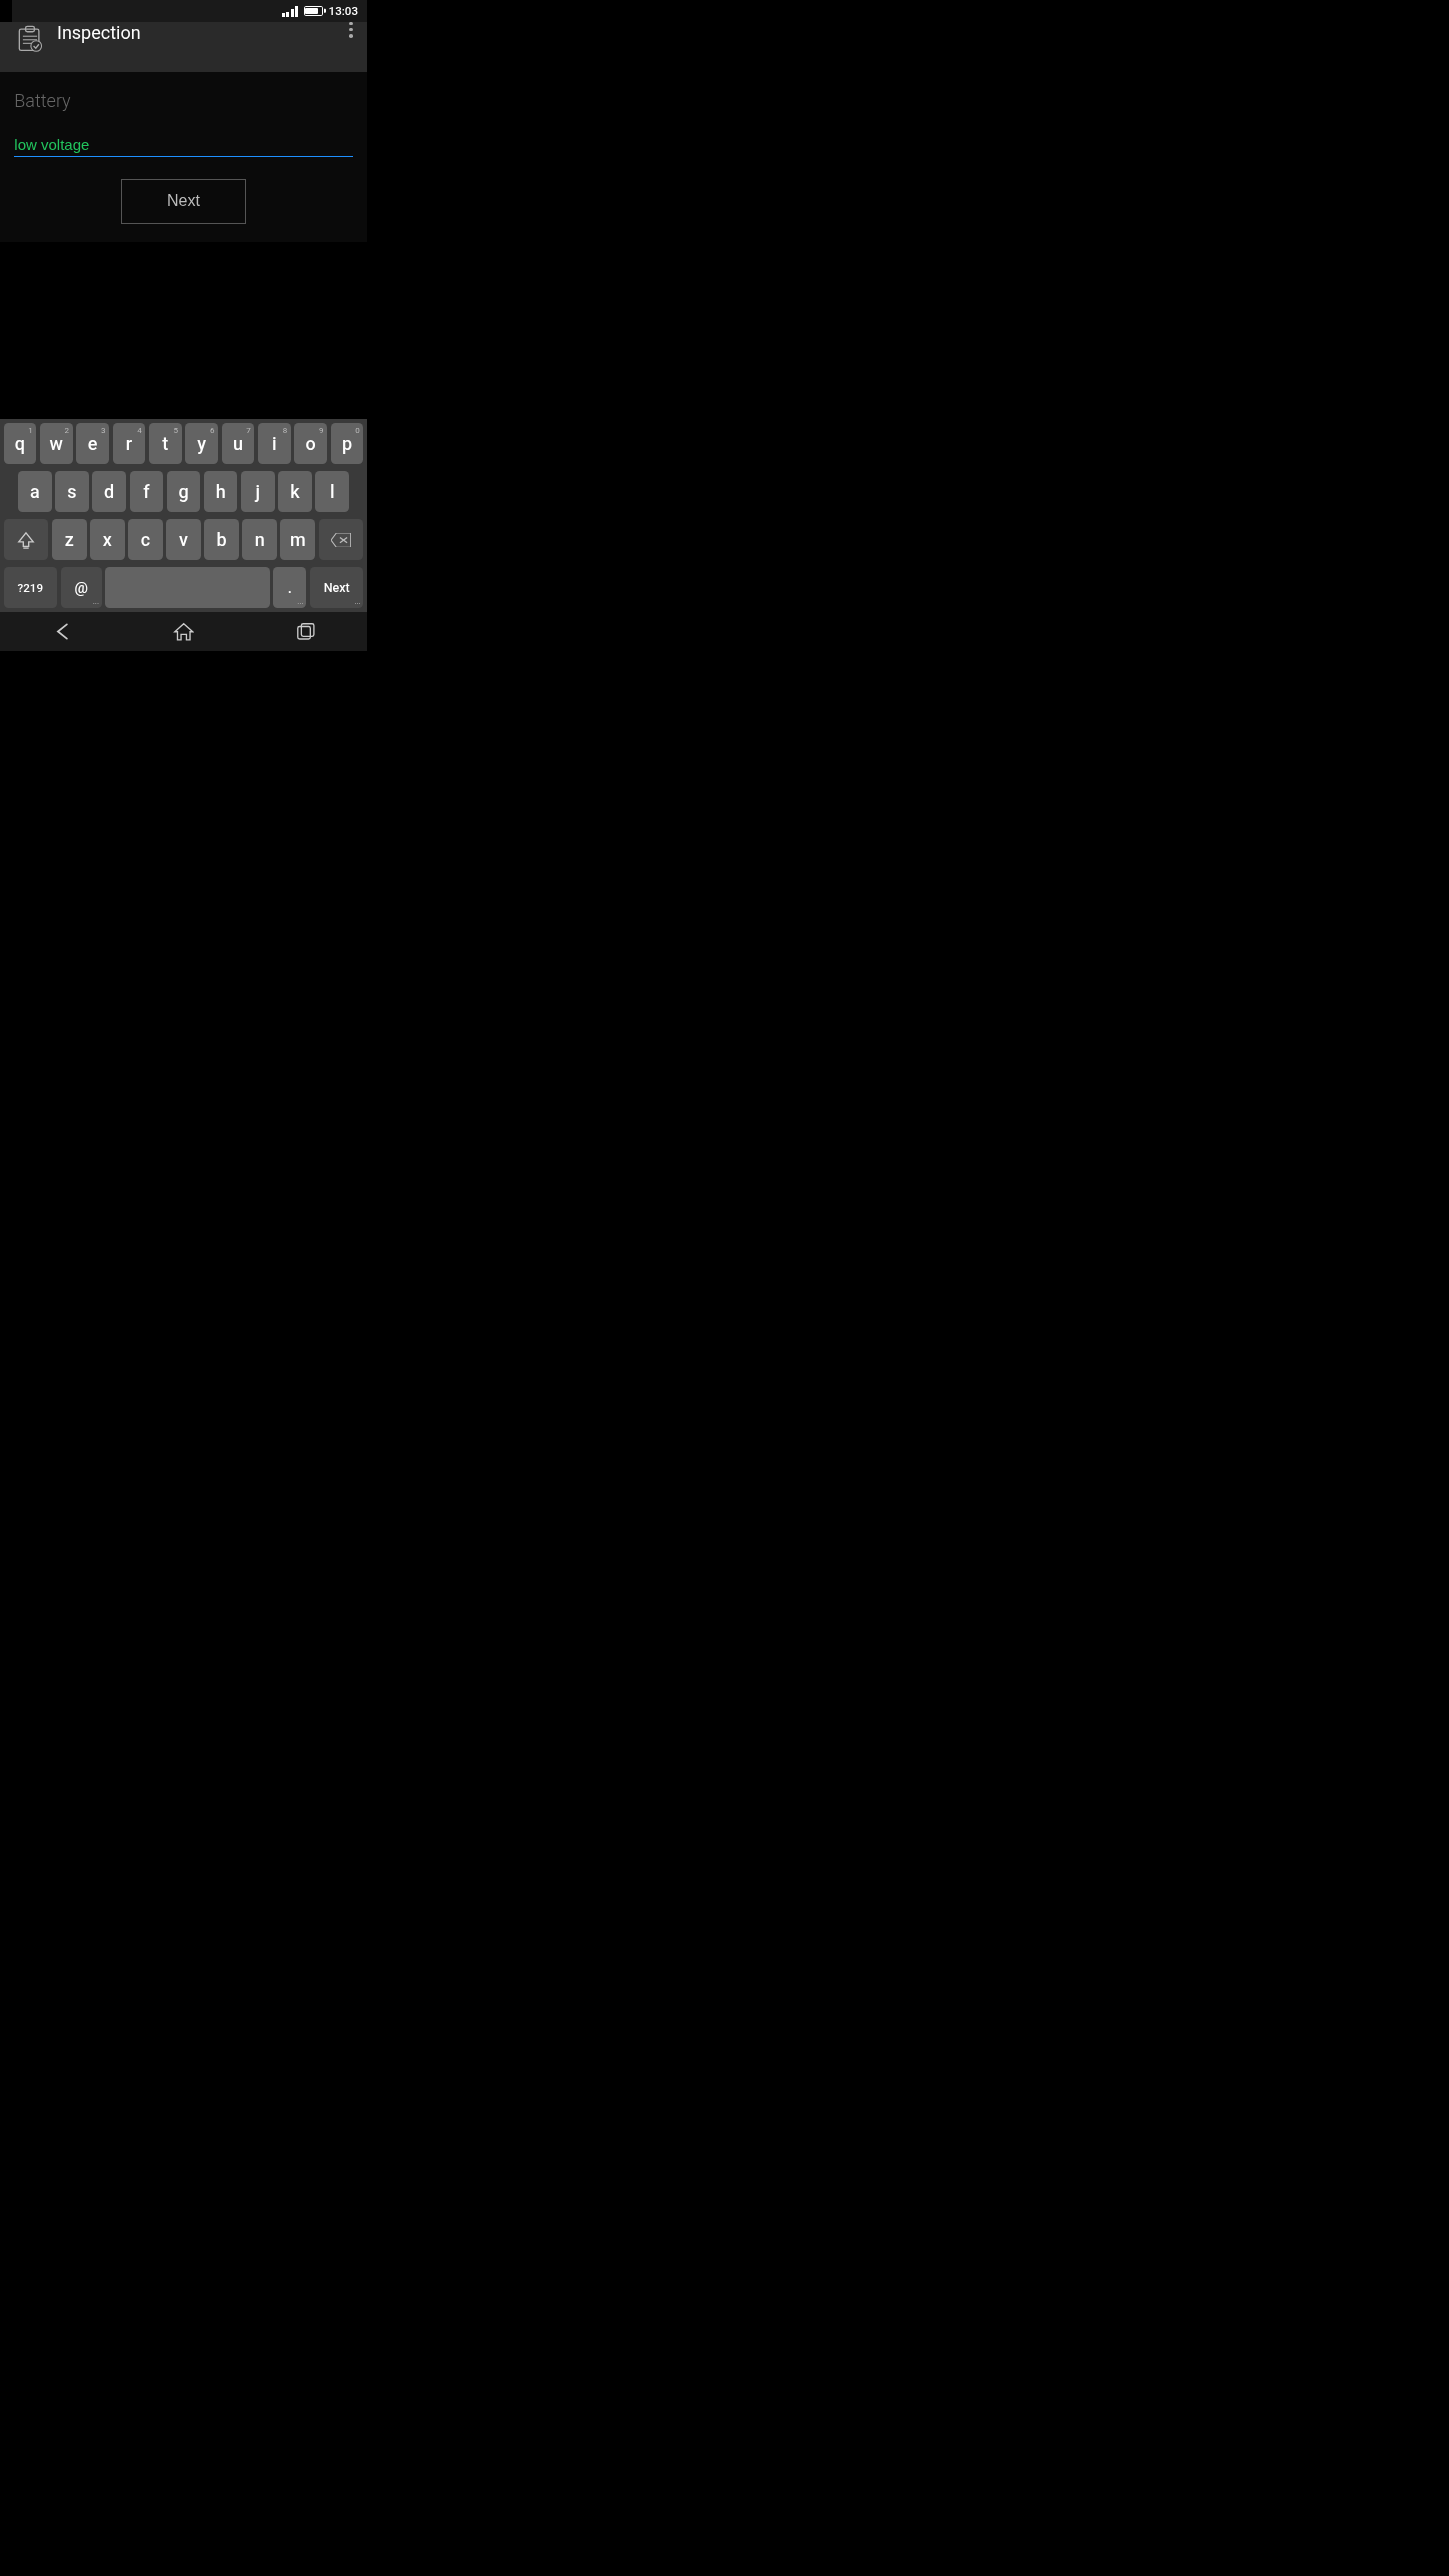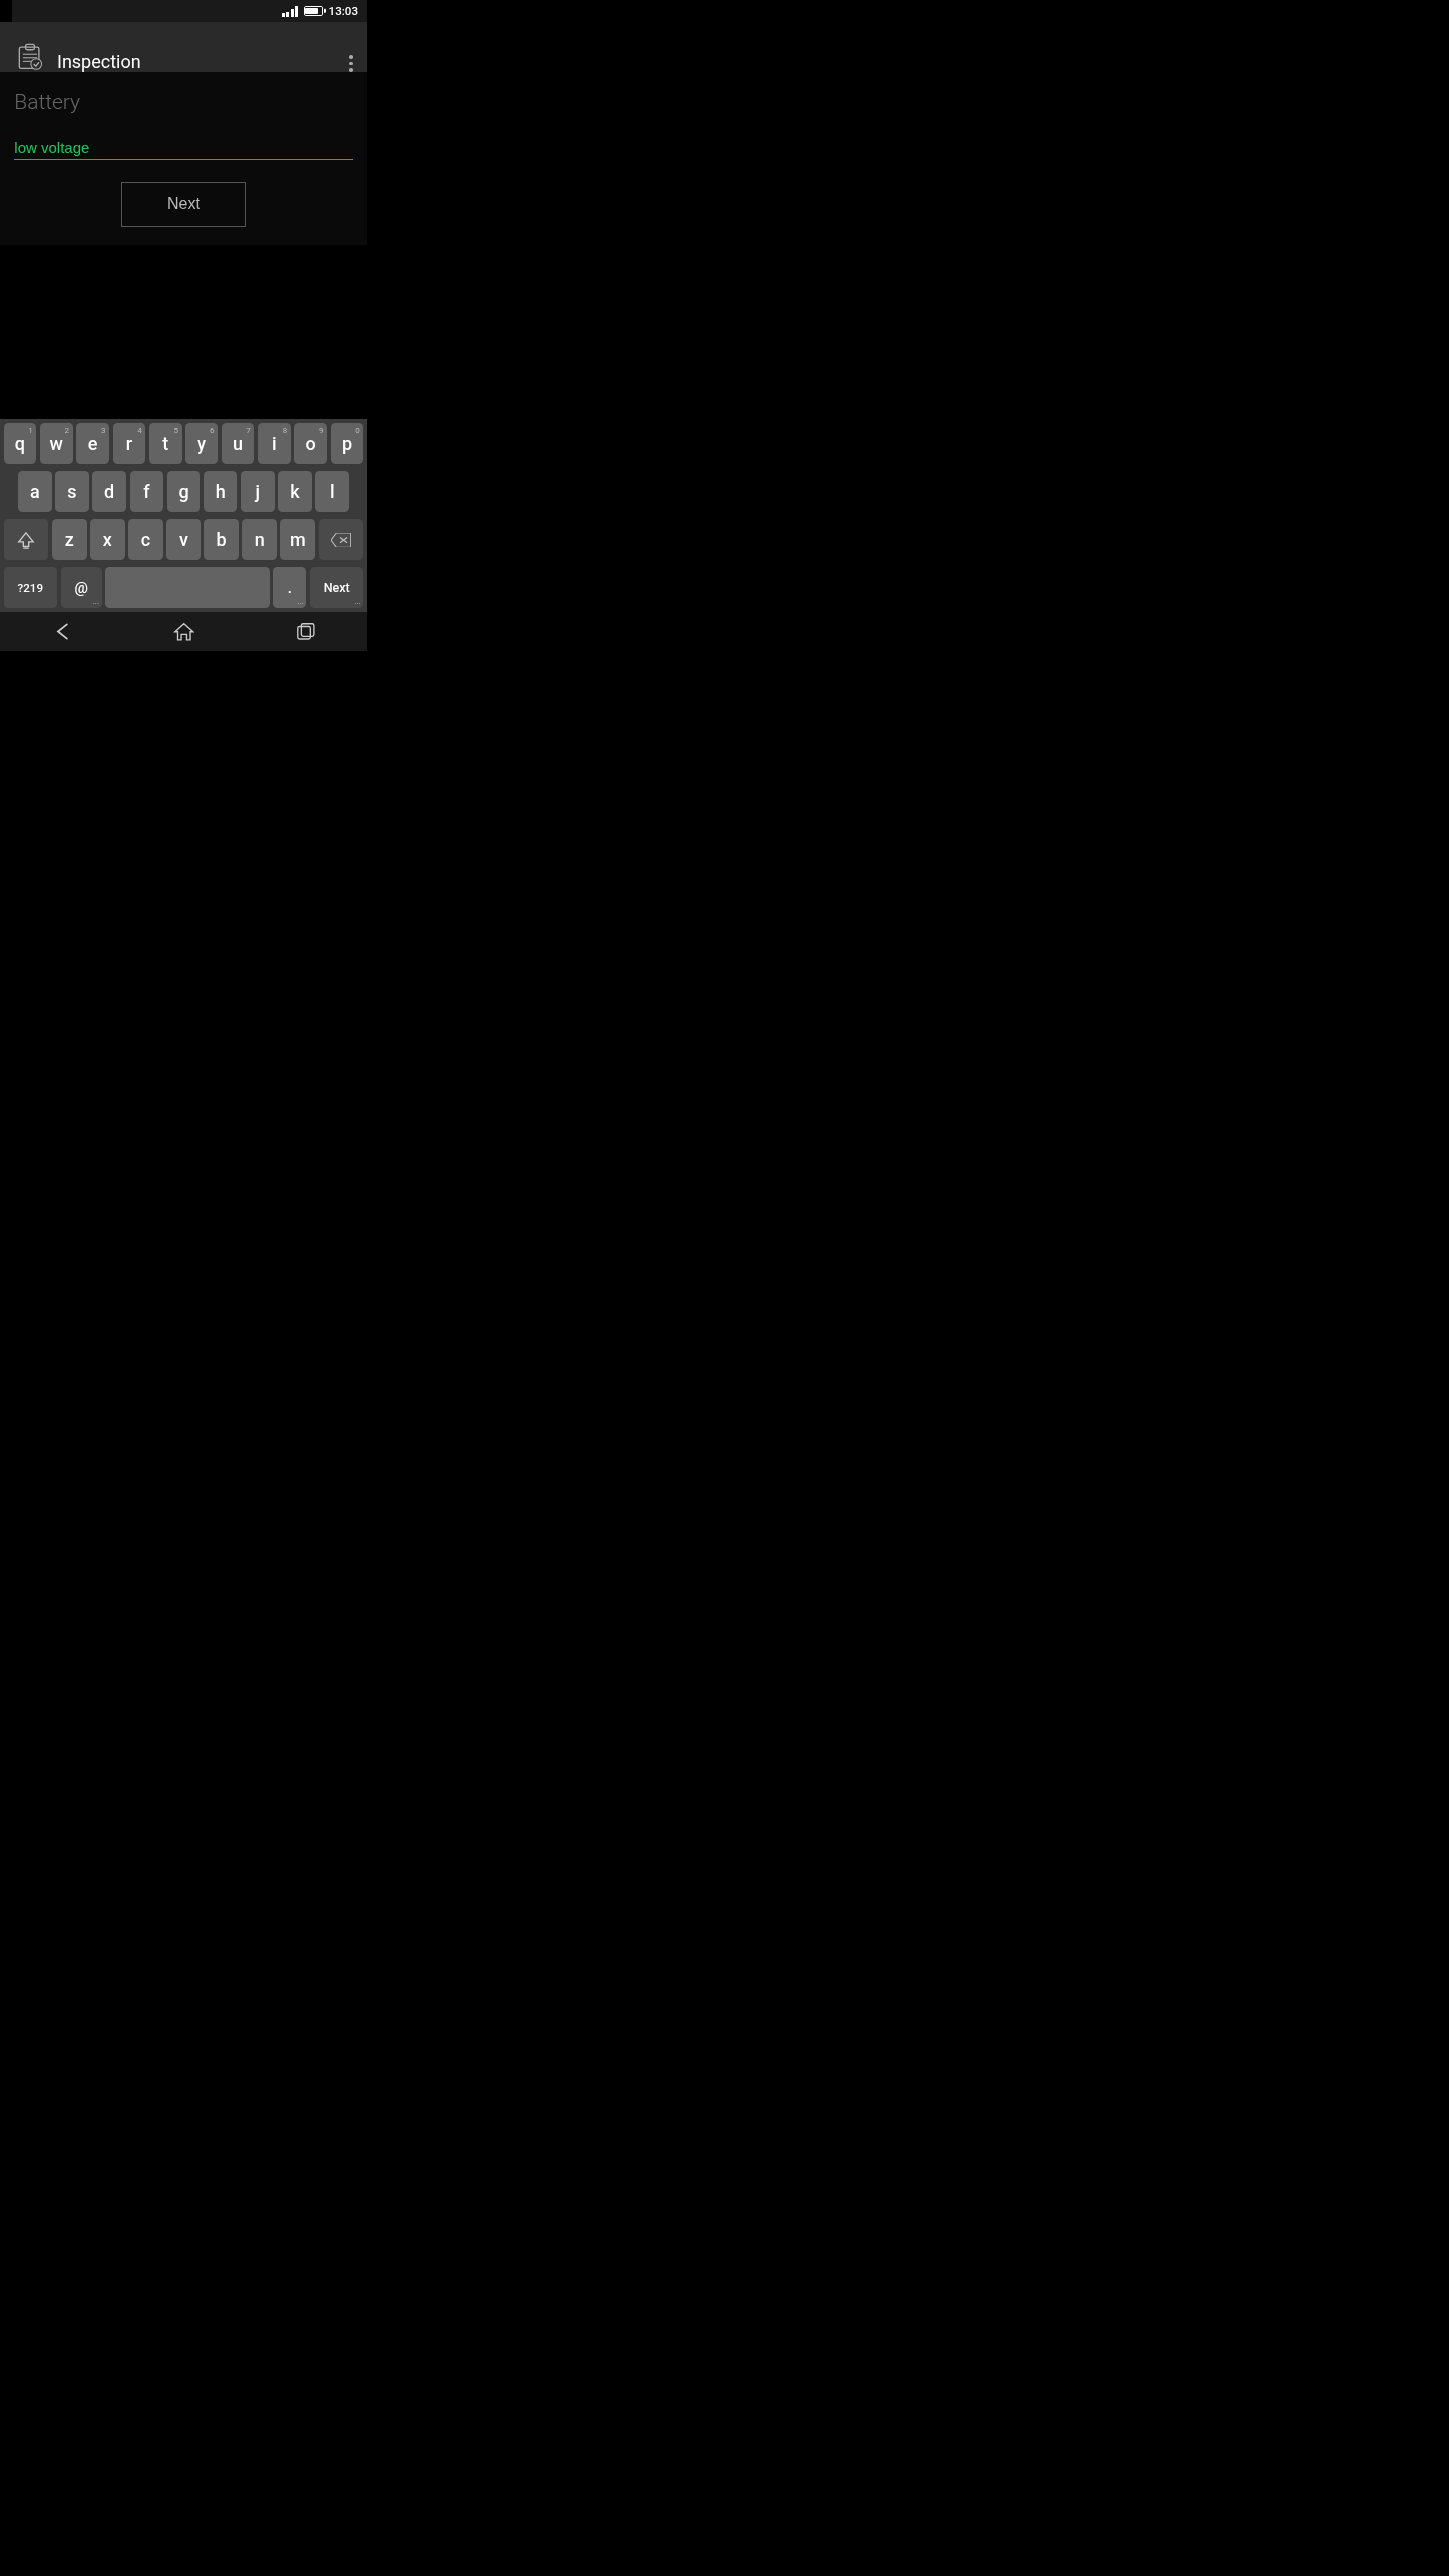--- a/index.html
+++ b/index.html
@@ -69,21 +69,21 @@
       color: #fff;
       font-size: 11.6px;
       font-weight: 500;
     }
 
     
     #app-bar {
       background: #2a2a2a;
       height: 50px;
       display: flex;
-      align-items: flex-end;
+      align-items: flex-start;
       padding: 0 14.3px;
       gap: 10.7px;
     }
     .app-icon {
       width: 32px;
       height: 32px;
       position: relative;
     }
     .clipboard-svg {
       width: 32px;
@@ -112,21 +112,21 @@
       border-radius: 50%;
     }
 
     
     #main-content {
       background: #0a0a0a;
       padding: 18px 14.3px;
     }
     .section-title {
       color: #666;
-      font-size: 21px;
+      font-size: 18px;
       font-weight: 300;
       margin-bottom: 21.5px;
     }
     .input-wrapper {
       position: relative;
       margin-bottom: 21.5px;
     }
     .text-input {
       background: transparent;
       border: none;

